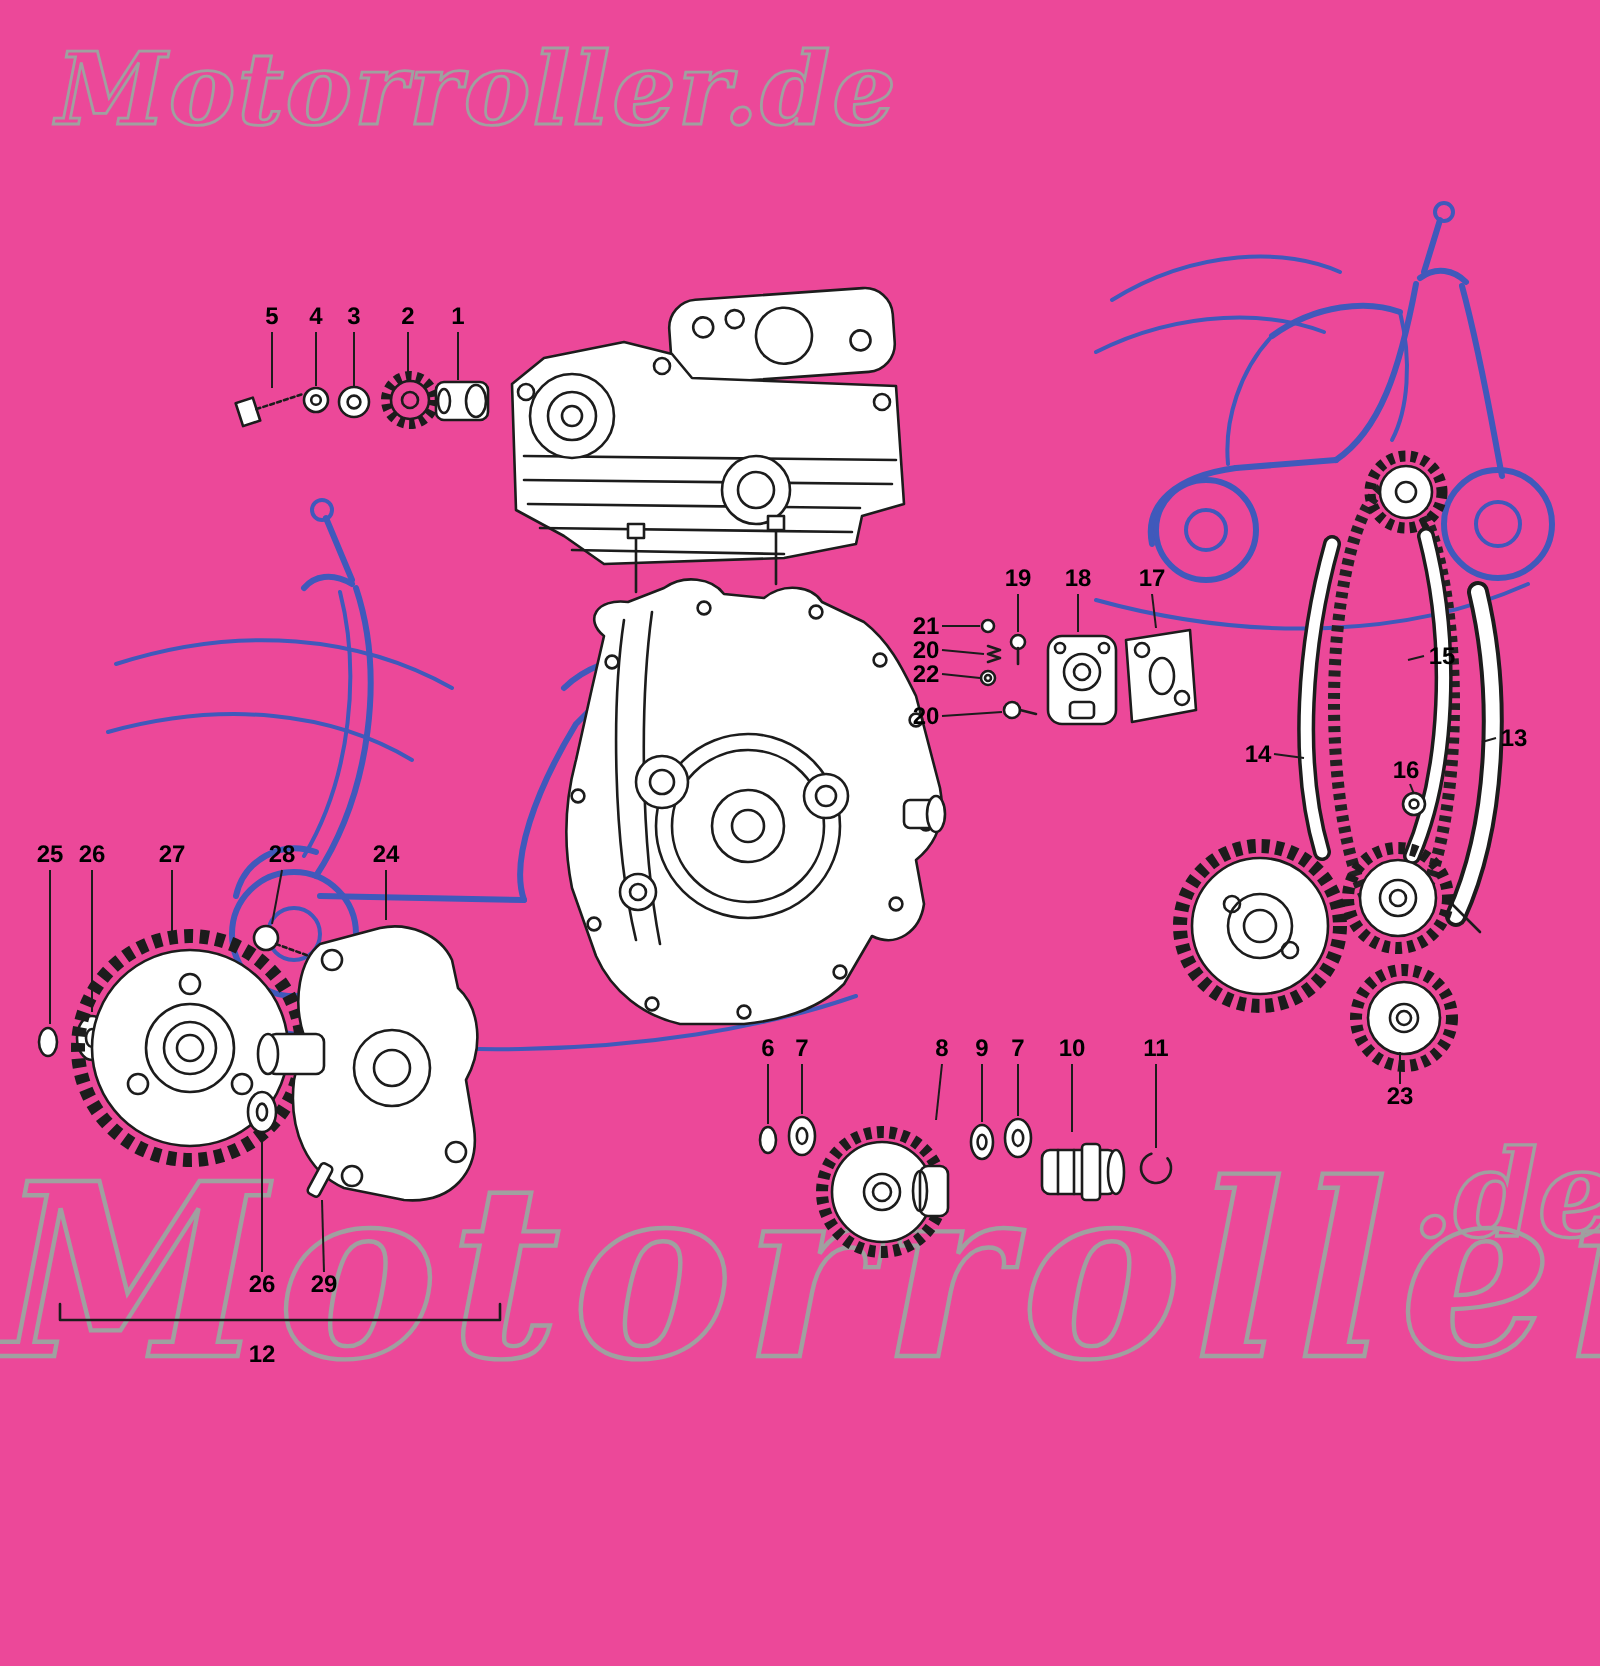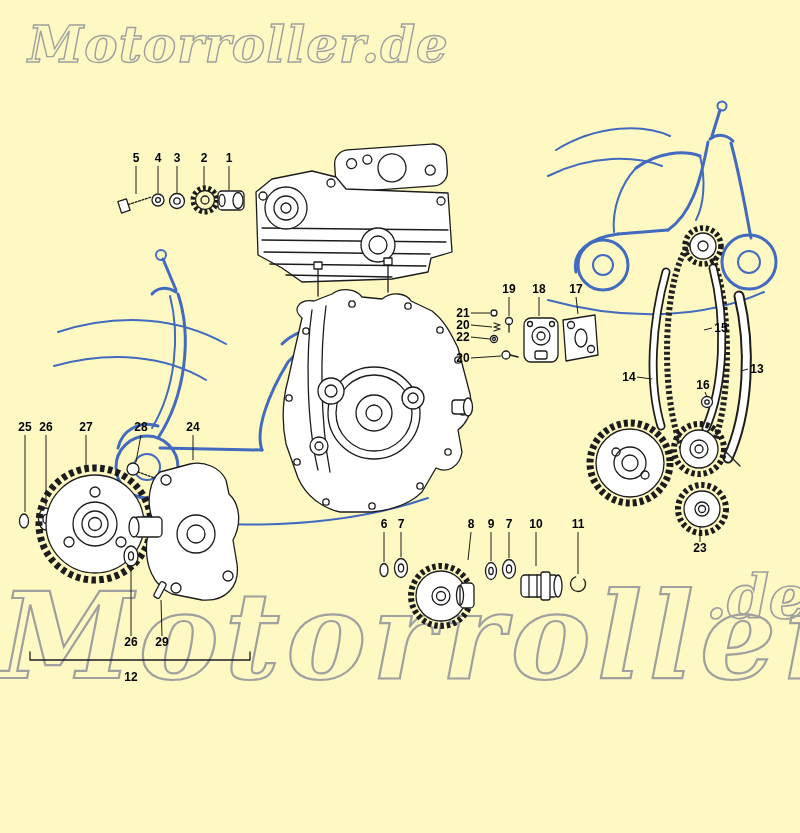--- a/index.html
+++ b/index.html
@@ -1,21 +1,21 @@
 <!DOCTYPE html>
 <html style="--ink: #1c1c1c; --wm: #a0a0a0; --blue: #2e5bbf;"><head>
 <meta charset="utf-8">
 <style>
   :root{
     --ink:#1c1c1c;
     --wm:#a0a0a0;
     --blue:#2e5bbf;
   }
   html,body{margin:0;padding:0;background:#fff;}
-  .stage{position:relative;width:800px;height:833px;background:#fef9c3;overflow:hidden;}
+  .stage{position:relative;width:800px;height:833px;background:#ec4899;overflow:hidden;}
   svg{position:absolute;left:0;top:0;}
 
   
   .la{fill:none;stroke:var(--ink);stroke-width:1.3;stroke-linejoin:round;stroke-linecap:round;}
   .laf{fill:#fff;}
   .teeth{fill:none;stroke:var(--ink);}
   .chain{fill:none;stroke:#222;stroke-width:6;stroke-dasharray:3 2.6;}
   .strip-outer{fill:none;stroke:var(--ink);stroke-width:9;stroke-linecap:round;}
   .strip-inner{fill:none;stroke:#fff;stroke-width:5.5;stroke-linecap:round;}
   .strip-outer.wide{stroke-width:11;}

